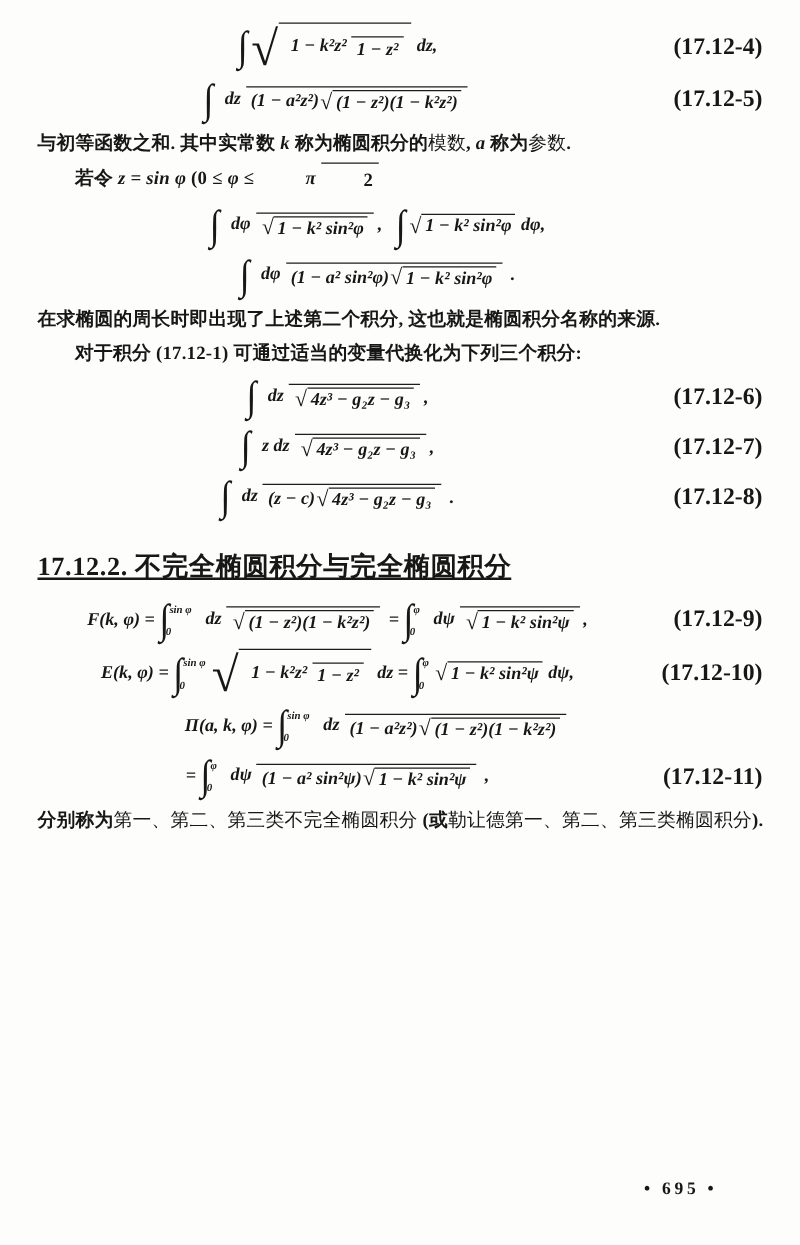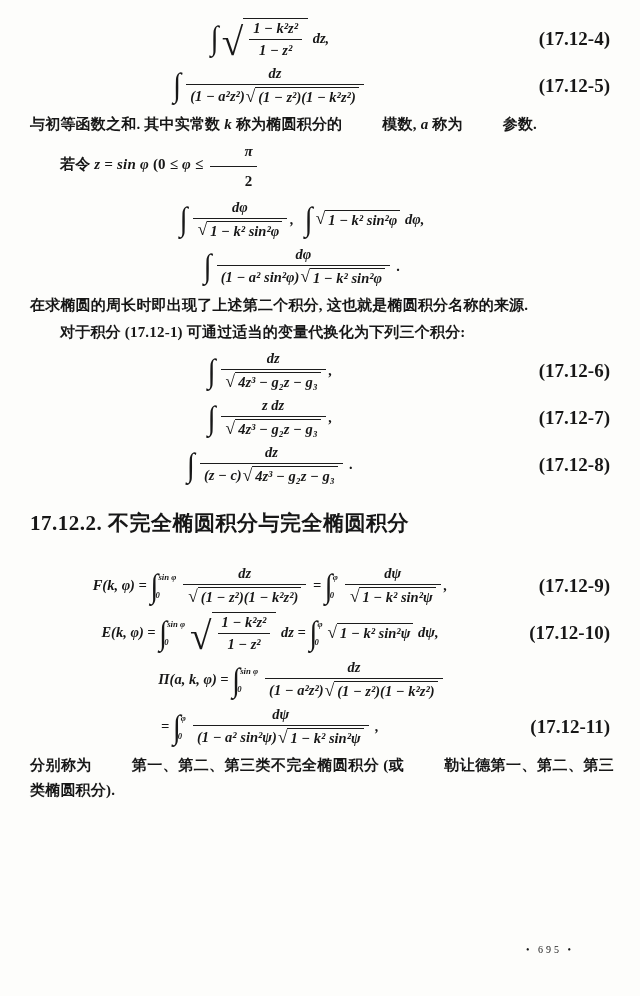--- a/index.html
+++ b/index.html
@@ -7,56 +7,56 @@
     position:relative;width:640px;height:996px;box-sizing:border-box;
     background:#fdfdfb;color:#171717;overflow:hidden;
     padding:12px 26px 0 30px;
     font-family:"Liberation Serif","DejaVu Serif",serif;
   }
   
   .para{font-size:15px;line-height:1.62;margin:3px 0;text-align:justify;
         font-weight:600;letter-spacing:.2px;}
   .para.indent{text-indent:2em;}
   .para .mtext{font-style:normal;}
-  .mtext.b{font-weight:700;padding-left:40px;}
+  .mtext.b{font-weight:400;}
   .mtext.i{font-style:italic;}
   
-  .heading{font-size:21px;font-weight:800;margin:24px 0 28px;letter-spacing:.5px;}
+  .heading{font-size:21px;font-weight:800;margin:24px 0 12px;letter-spacing:.5px;text-decoration:underline;}
   
   .eqrow{position:relative;display:flex;justify-content:center;align-items:center;
          margin:6px 0;padding-right:104px;font-size:14.5px;min-height:34px;}
   .eqrow.nolabel{padding-right:40px;}
   .eqlabel{position:absolute;right:4px;top:50%;transform:translateY(-50%);
            font-size:19px;font-weight:700;font-style:normal;white-space:nowrap;}
   .math{display:inline-flex;align-items:center;flex-wrap:nowrap;font-weight:600;}
   .math .mtext{font-style:italic;white-space:pre;}
   
   .intwrap{display:inline-flex;align-items:center;margin-right:2px;}
   .intsign{font-size:2em;line-height:.9;font-style:normal;font-weight:400;
            transform:scaleY(1.15);display:inline-block;}
   .bnds{display:inline-flex;flex-direction:column;justify-content:space-between;
         height:2.6em;font-size:.6em;font-style:italic;line-height:1;
         margin:0 2px 0 0;}
   .bsup{align-self:flex-start;margin-top:-2px;}
   .bsub{align-self:flex-start;margin-bottom:-2px;margin-left:-3px;}
   
-  .frac{display:inline-flex;flex-direction:column;vertical-align:middle;
+  .frac{display:inline-flex;flex-direction:row;vertical-align:middle;
         margin:0 3px;text-align:center;}
   .fnum{display:flex;justify-content:center;align-items:center;padding:0 4px 2px;}
   .fden{display:flex;justify-content:center;align-items:center;padding:2px 4px 0;
         border-top:1.4px solid #1c1c1c;}
   
   .sqrt{display:inline-flex;align-items:stretch;margin:0 1px;}
   .rsign{font-style:normal;display:inline-flex;align-items:flex-end;line-height:1;
          font-size:1.2em;transform:translateY(-1px);}
   .rsign.tall{font-size:2.7em;font-weight:300;transform:translateY(2px);}
   .rbody{border-top:1.4px solid #1c1c1c;padding:1px 3px 0;
          display:inline-flex;align-items:center;}
   
-  .pagenum{position:absolute;top:944px;right:66px;font-size:10px;font-weight:400;
+  .pagenum{position:absolute;top:944px;right:66px;font-size:14px;font-weight:700;
            letter-spacing:3px;}
 </style>
 </head>
 <body>
 
 <div class="sheet">
   <div id="doc">
       <div class="eqrow">
         <span class="math">
           <span class="intwrap">

